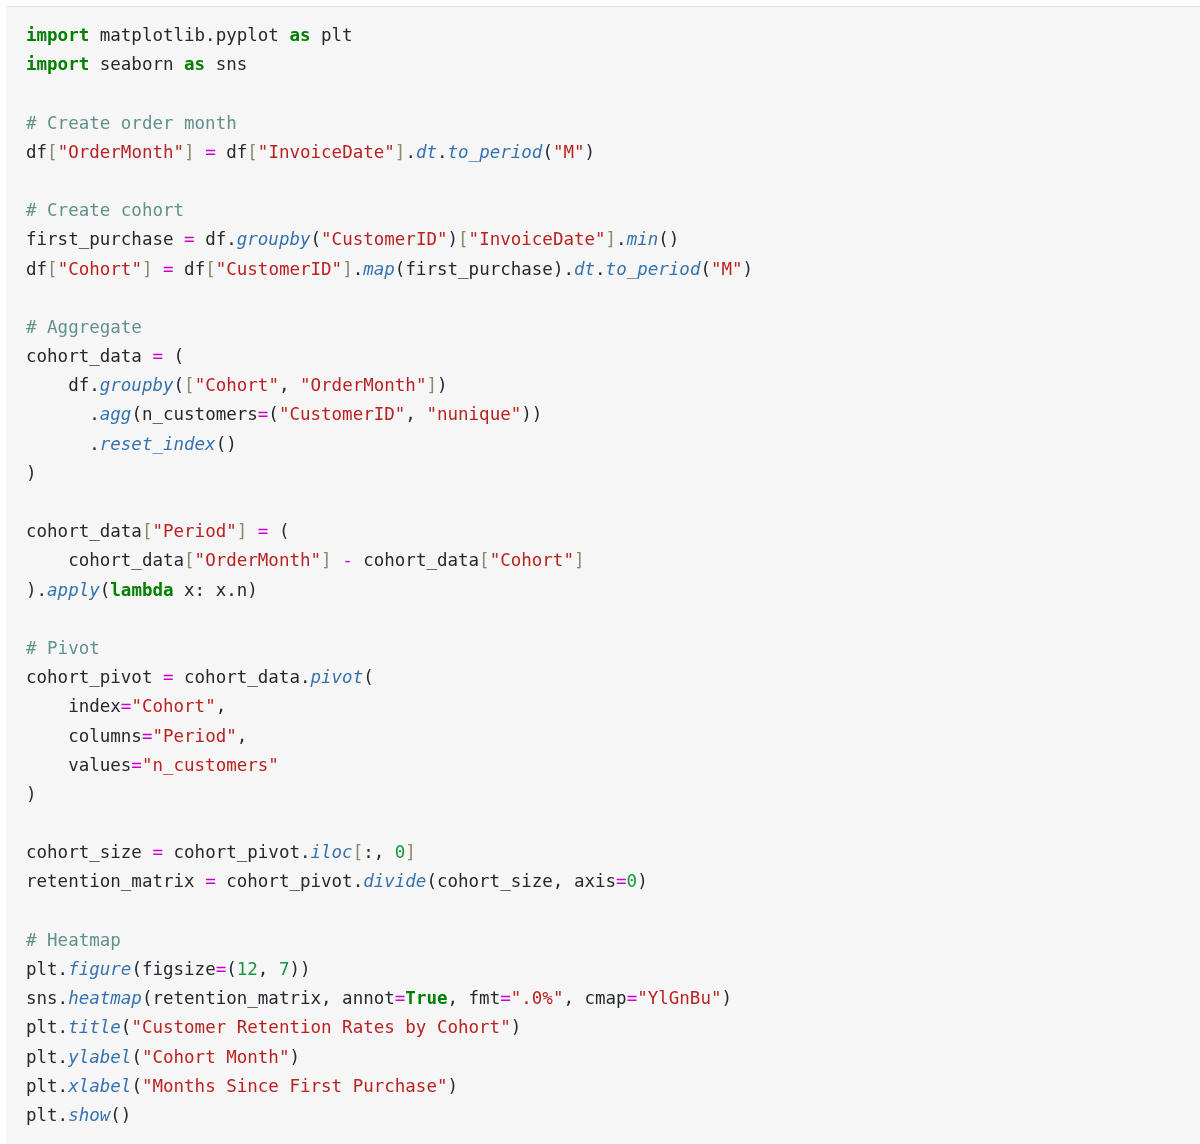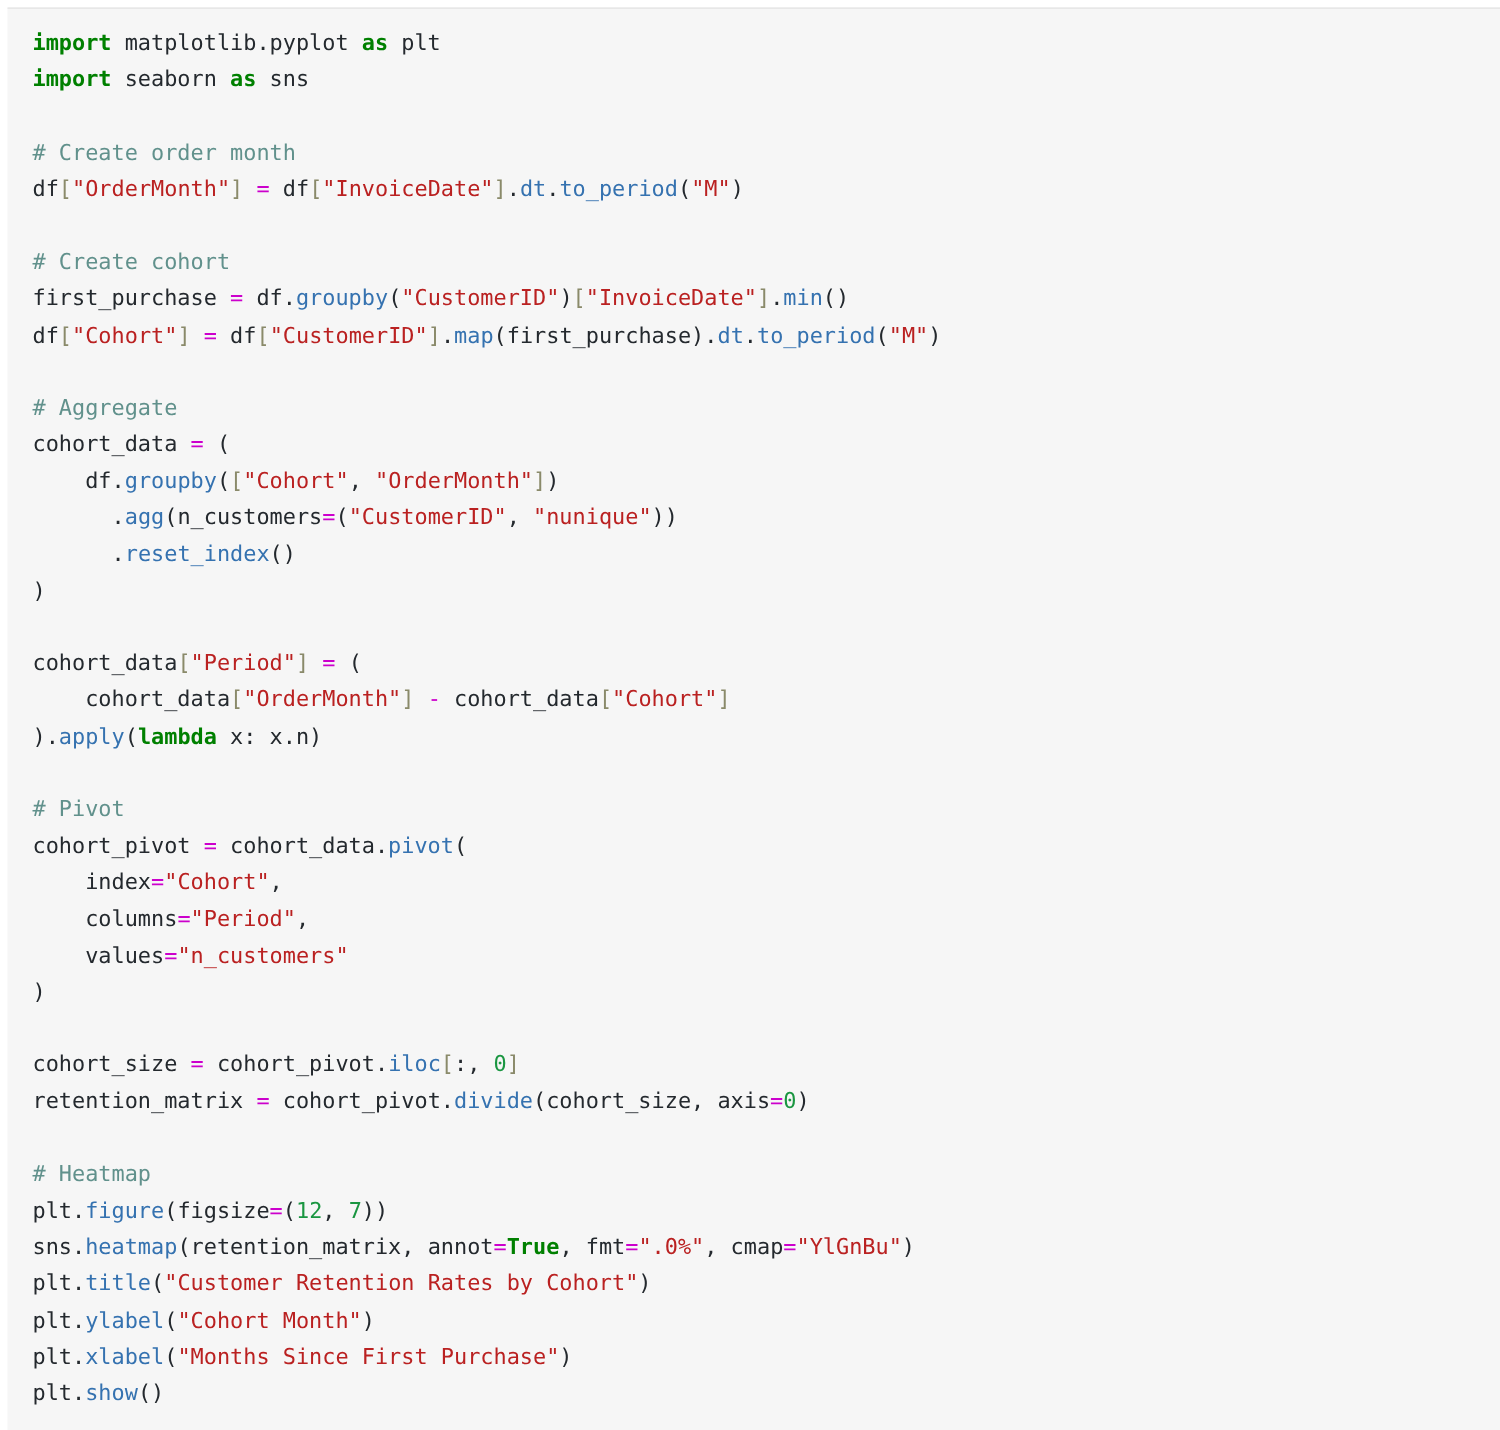--- a/index.html
+++ b/index.html
@@ -36,21 +36,21 @@
     display: block;
     height: 29.2px;
     white-space: pre;
   }
   .ln.blank { color: transparent; }
 
   
   .t-kw    { color: #008000; font-weight: bold; }   
   .t-cm    { color: #61918c; }  
   .t-str   { color: #ba2121; }                      
-  .t-fn    { color: #3572b0; }                      
+  .t-fn    { color: #3572b0; font-style: italic; }                      
   .t-op    { color: #cc00cc; }                      
   .t-br    { color: #8a8a6a; }                      
   .t-num   { color: #1a9641; }                      
   .t-pl    { color: #24292e; }                      
 </style>
 </head>
 <body>
 
 <div id="code-block">
   <div id="code-lines"><span class="ln"><span class="t-kw">import</span><span class="t-pl"> matplotlib.pyplot </span><span class="t-kw">as</span><span class="t-pl"> plt</span></span><span class="ln"><span class="t-kw">import</span><span class="t-pl"> seaborn </span><span class="t-kw">as</span><span class="t-pl"> sns</span></span><span class="ln blank">&nbsp;</span><span class="ln"><span class="t-cm"># Create order month</span></span><span class="ln"><span class="t-pl">df</span><span class="t-br">[</span><span class="t-str">"OrderMonth"</span><span class="t-br">]</span><span class="t-pl"> </span><span class="t-op">=</span><span class="t-pl"> df</span><span class="t-br">[</span><span class="t-str">"InvoiceDate"</span><span class="t-br">]</span><span class="t-pl">.</span><span class="t-fn">dt</span><span class="t-pl">.</span><span class="t-fn">to_period</span><span class="t-pl">(</span><span class="t-str">"M"</span><span class="t-pl">)</span></span><span class="ln blank">&nbsp;</span><span class="ln"><span class="t-cm"># Create cohort</span></span><span class="ln"><span class="t-pl">first_purchase </span><span class="t-op">=</span><span class="t-pl"> df.</span><span class="t-fn">groupby</span><span class="t-pl">(</span><span class="t-str">"CustomerID"</span><span class="t-pl">)</span><span class="t-br">[</span><span class="t-str">"InvoiceDate"</span><span class="t-br">]</span><span class="t-pl">.</span><span class="t-fn">min</span><span class="t-pl">()</span></span><span class="ln"><span class="t-pl">df</span><span class="t-br">[</span><span class="t-str">"Cohort"</span><span class="t-br">]</span><span class="t-pl"> </span><span class="t-op">=</span><span class="t-pl"> df</span><span class="t-br">[</span><span class="t-str">"CustomerID"</span><span class="t-br">]</span><span class="t-pl">.</span><span class="t-fn">map</span><span class="t-pl">(first_purchase).</span><span class="t-fn">dt</span><span class="t-pl">.</span><span class="t-fn">to_period</span><span class="t-pl">(</span><span class="t-str">"M"</span><span class="t-pl">)</span></span><span class="ln blank">&nbsp;</span><span class="ln"><span class="t-cm"># Aggregate</span></span><span class="ln"><span class="t-pl">cohort_data </span><span class="t-op">=</span><span class="t-pl"> (</span></span><span class="ln"><span class="t-pl">    df.</span><span class="t-fn">groupby</span><span class="t-pl">(</span><span class="t-br">[</span><span class="t-str">"Cohort"</span><span class="t-pl">, </span><span class="t-str">"OrderMonth"</span><span class="t-br">]</span><span class="t-pl">)</span></span><span class="ln"><span class="t-pl">      .</span><span class="t-fn">agg</span><span class="t-pl">(n_customers</span><span class="t-op">=</span><span class="t-pl">(</span><span class="t-str">"CustomerID"</span><span class="t-pl">, </span><span class="t-str">"nunique"</span><span class="t-pl">))</span></span><span class="ln"><span class="t-pl">      .</span><span class="t-fn">reset_index</span><span class="t-pl">()</span></span><span class="ln"><span class="t-pl">)</span></span><span class="ln blank">&nbsp;</span><span class="ln"><span class="t-pl">cohort_data</span><span class="t-br">[</span><span class="t-str">"Period"</span><span class="t-br">]</span><span class="t-pl"> </span><span class="t-op">=</span><span class="t-pl"> (</span></span><span class="ln"><span class="t-pl">    cohort_data</span><span class="t-br">[</span><span class="t-str">"OrderMonth"</span><span class="t-br">]</span><span class="t-pl"> </span><span class="t-op">-</span><span class="t-pl"> cohort_data</span><span class="t-br">[</span><span class="t-str">"Cohort"</span><span class="t-br">]</span></span><span class="ln"><span class="t-pl">).</span><span class="t-fn">apply</span><span class="t-pl">(</span><span class="t-kw">lambda</span><span class="t-pl"> x: x.n)</span></span><span class="ln blank">&nbsp;</span><span class="ln"><span class="t-cm"># Pivot</span></span><span class="ln"><span class="t-pl">cohort_pivot </span><span class="t-op">=</span><span class="t-pl"> cohort_data.</span><span class="t-fn">pivot</span><span class="t-pl">(</span></span><span class="ln"><span class="t-pl">    index</span><span class="t-op">=</span><span class="t-str">"Cohort"</span><span class="t-pl">,</span></span><span class="ln"><span class="t-pl">    columns</span><span class="t-op">=</span><span class="t-str">"Period"</span><span class="t-pl">,</span></span><span class="ln"><span class="t-pl">    values</span><span class="t-op">=</span><span class="t-str">"n_customers"</span></span><span class="ln"><span class="t-pl">)</span></span><span class="ln blank">&nbsp;</span><span class="ln"><span class="t-pl">cohort_size </span><span class="t-op">=</span><span class="t-pl"> cohort_pivot.</span><span class="t-fn">iloc</span><span class="t-br">[</span><span class="t-pl">:, </span><span class="t-num">0</span><span class="t-br">]</span></span><span class="ln"><span class="t-pl">retention_matrix </span><span class="t-op">=</span><span class="t-pl"> cohort_pivot.</span><span class="t-fn">divide</span><span class="t-pl">(cohort_size, axis</span><span class="t-op">=</span><span class="t-num">0</span><span class="t-pl">)</span></span><span class="ln blank">&nbsp;</span><span class="ln"><span class="t-cm"># Heatmap</span></span><span class="ln"><span class="t-pl">plt.</span><span class="t-fn">figure</span><span class="t-pl">(figsize</span><span class="t-op">=</span><span class="t-pl">(</span><span class="t-num">12</span><span class="t-pl">, </span><span class="t-num">7</span><span class="t-pl">))</span></span><span class="ln"><span class="t-pl">sns.</span><span class="t-fn">heatmap</span><span class="t-pl">(retention_matrix, annot</span><span class="t-op">=</span><span class="t-kw">True</span><span class="t-pl">, fmt</span><span class="t-op">=</span><span class="t-str">".0%"</span><span class="t-pl">, cmap</span><span class="t-op">=</span><span class="t-str">"YlGnBu"</span><span class="t-pl">)</span></span><span class="ln"><span class="t-pl">plt.</span><span class="t-fn">title</span><span class="t-pl">(</span><span class="t-str">"Customer Retention Rates by Cohort"</span><span class="t-pl">)</span></span><span class="ln"><span class="t-pl">plt.</span><span class="t-fn">ylabel</span><span class="t-pl">(</span><span class="t-str">"Cohort Month"</span><span class="t-pl">)</span></span><span class="ln"><span class="t-pl">plt.</span><span class="t-fn">xlabel</span><span class="t-pl">(</span><span class="t-str">"Months Since First Purchase"</span><span class="t-pl">)</span></span><span class="ln"><span class="t-pl">plt.</span><span class="t-fn">show</span><span class="t-pl">()</span></span></div>

